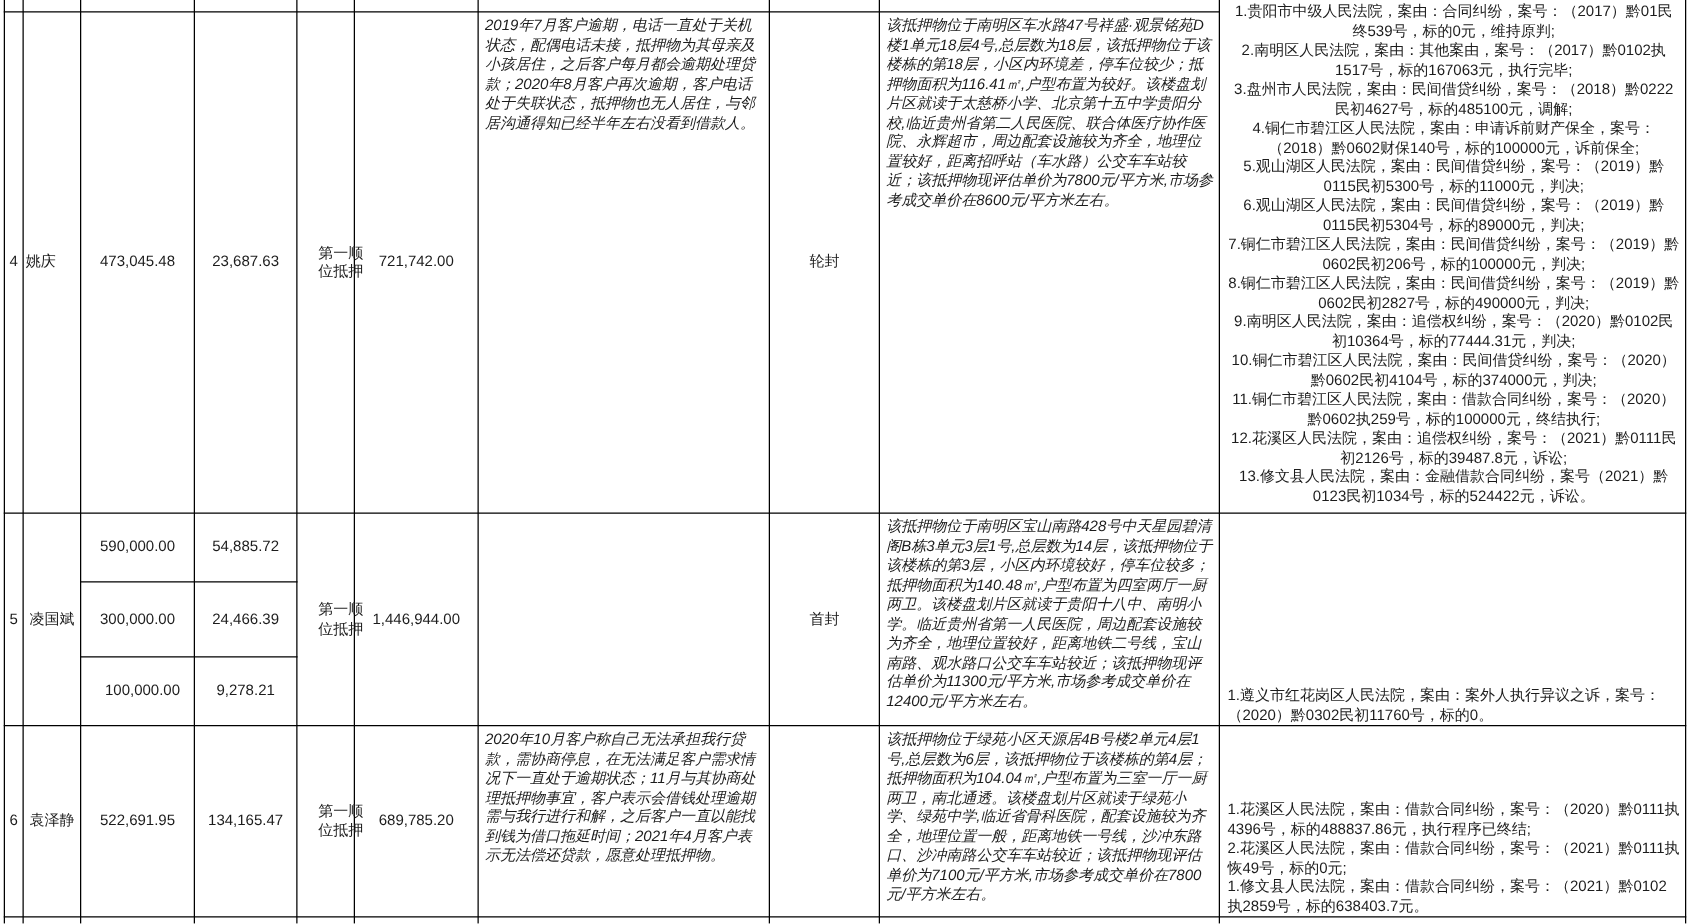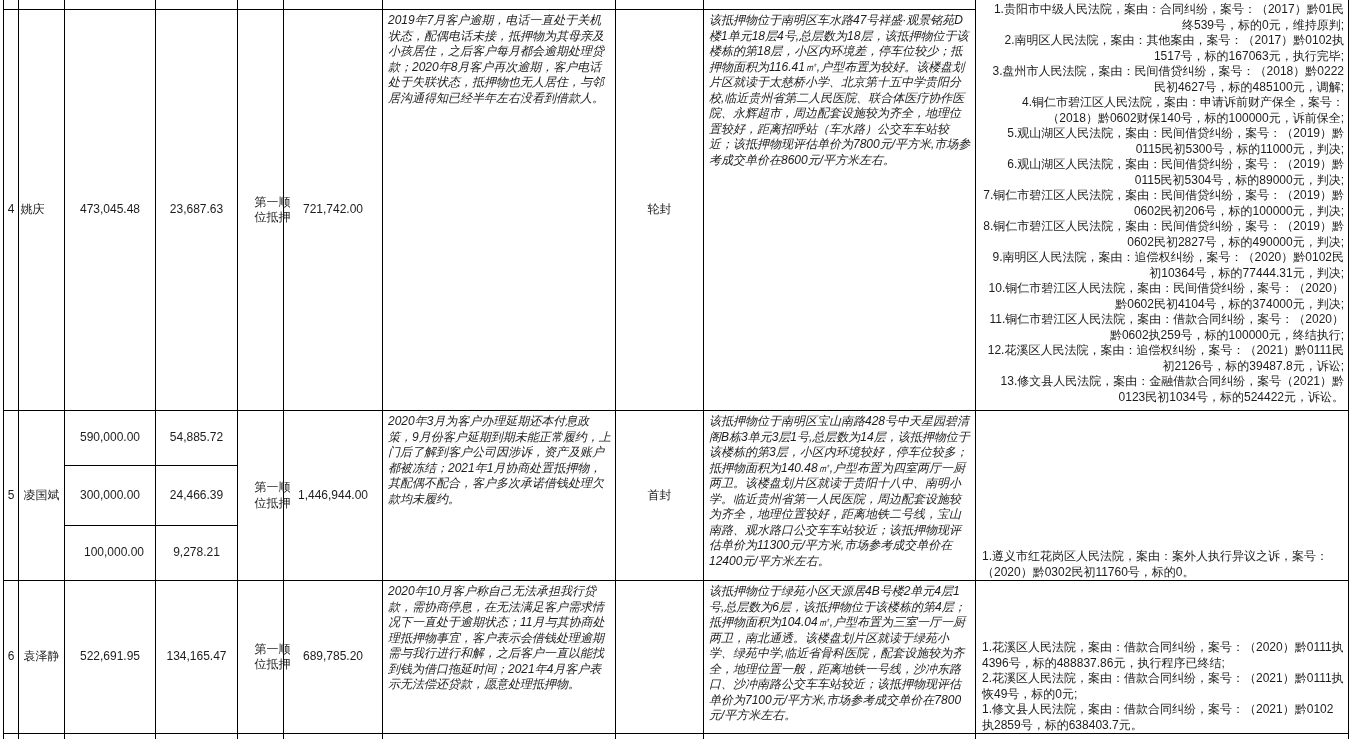--- a/index.html
+++ b/index.html
@@ -13,21 +13,21 @@
     position:absolute;display:flex;align-items:center;justify-content:center;
     font-size:12px;line-height:15.5px;text-align:center;overflow:hidden;
   }
   .cell.para{
     justify-content:flex-start;text-align:left;align-items:flex-start;
     padding:3px 3px 3px 5px;box-sizing:border-box;font-style:italic;
   }
   .para-inner{width:100%;}
   .cases-top{
     position:absolute;box-sizing:border-box;padding:2px 4px 0 6px;
-    font-size:12px;line-height:15.5px;text-align:right;overflow:hidden;
+    font-size:12px;line-height:15.5px;text-align:center;overflow:hidden;
   }
   .cases-center{
     position:absolute;box-sizing:border-box;padding:0 4px 0 6px;
     display:flex;flex-direction:column;justify-content:flex-end;
     font-size:12px;line-height:15.5px;text-align:left;overflow:hidden;
   }
   .rank{padding:0 2px;box-sizing:border-box;margin-left:12px;}
 </style>
 </head>
 <body>
@@ -119,23 +119,20 @@
   </div>
   <div class="cell" style="left:156px;top:526px;width:81px;height:54px">
     <span>9,278.21</span>
   </div>
   <div class="cell rank" style="left:238px;top:411px;width:45px;height:169px">
     <span>第一顺位抵押</span>
   </div>
   <div class="cell" style="left:284px;top:411px;width:98px;height:169px">
     <span>1,446,944.00</span>
   </div>
-  <div class="cell para" style="left:383px;top:411px;width:232px;height:169px">
-    <div class="para-inner">2020年3月为客户办理延期还本付息政策，9月份客户延期到期未能正常履约，上门后了解到客户公司因涉诉，资产及账户都被冻结；2021年1月协商处置抵押物，其配偶不配合，客户多次承诺借钱处理欠款均未履约。</div>
-  </div>
   <div class="cell" style="left:616px;top:411px;width:87px;height:169px">
     <span>首封</span>
   </div>
   <div class="cell para" style="left:704px;top:411px;width:271px;height:169px">
     <div class="para-inner">该抵押物位于南明区宝山南路428号中天星园碧清阁B栋3单元3层1号,总层数为14层，该抵押物位于该楼栋的第3层，小区内环境较好，停车位较多；抵押物面积为140.48㎡,户型布置为四室两厅一厨两卫。该楼盘划片区就读于贵阳十八中、南明小学。临近贵州省第一人民医院，周边配套设施较为齐全，地理位置较好，距离地铁二号线，宝山南路、观水路口公交车车站较近；该抵押物现评估单价为11300元/平方米,市场参考成交单价在12400元/平方米左右。</div>
   </div>
   <div class="cases-center" style="left:976px;top:411px;width:372px;height:169px">
     <div>1.遵义市红花岗区人民法院，案由：案外人执行异议之诉，案号：（2020）黔0302民初11760号，标的0。</div>
   </div>
 

